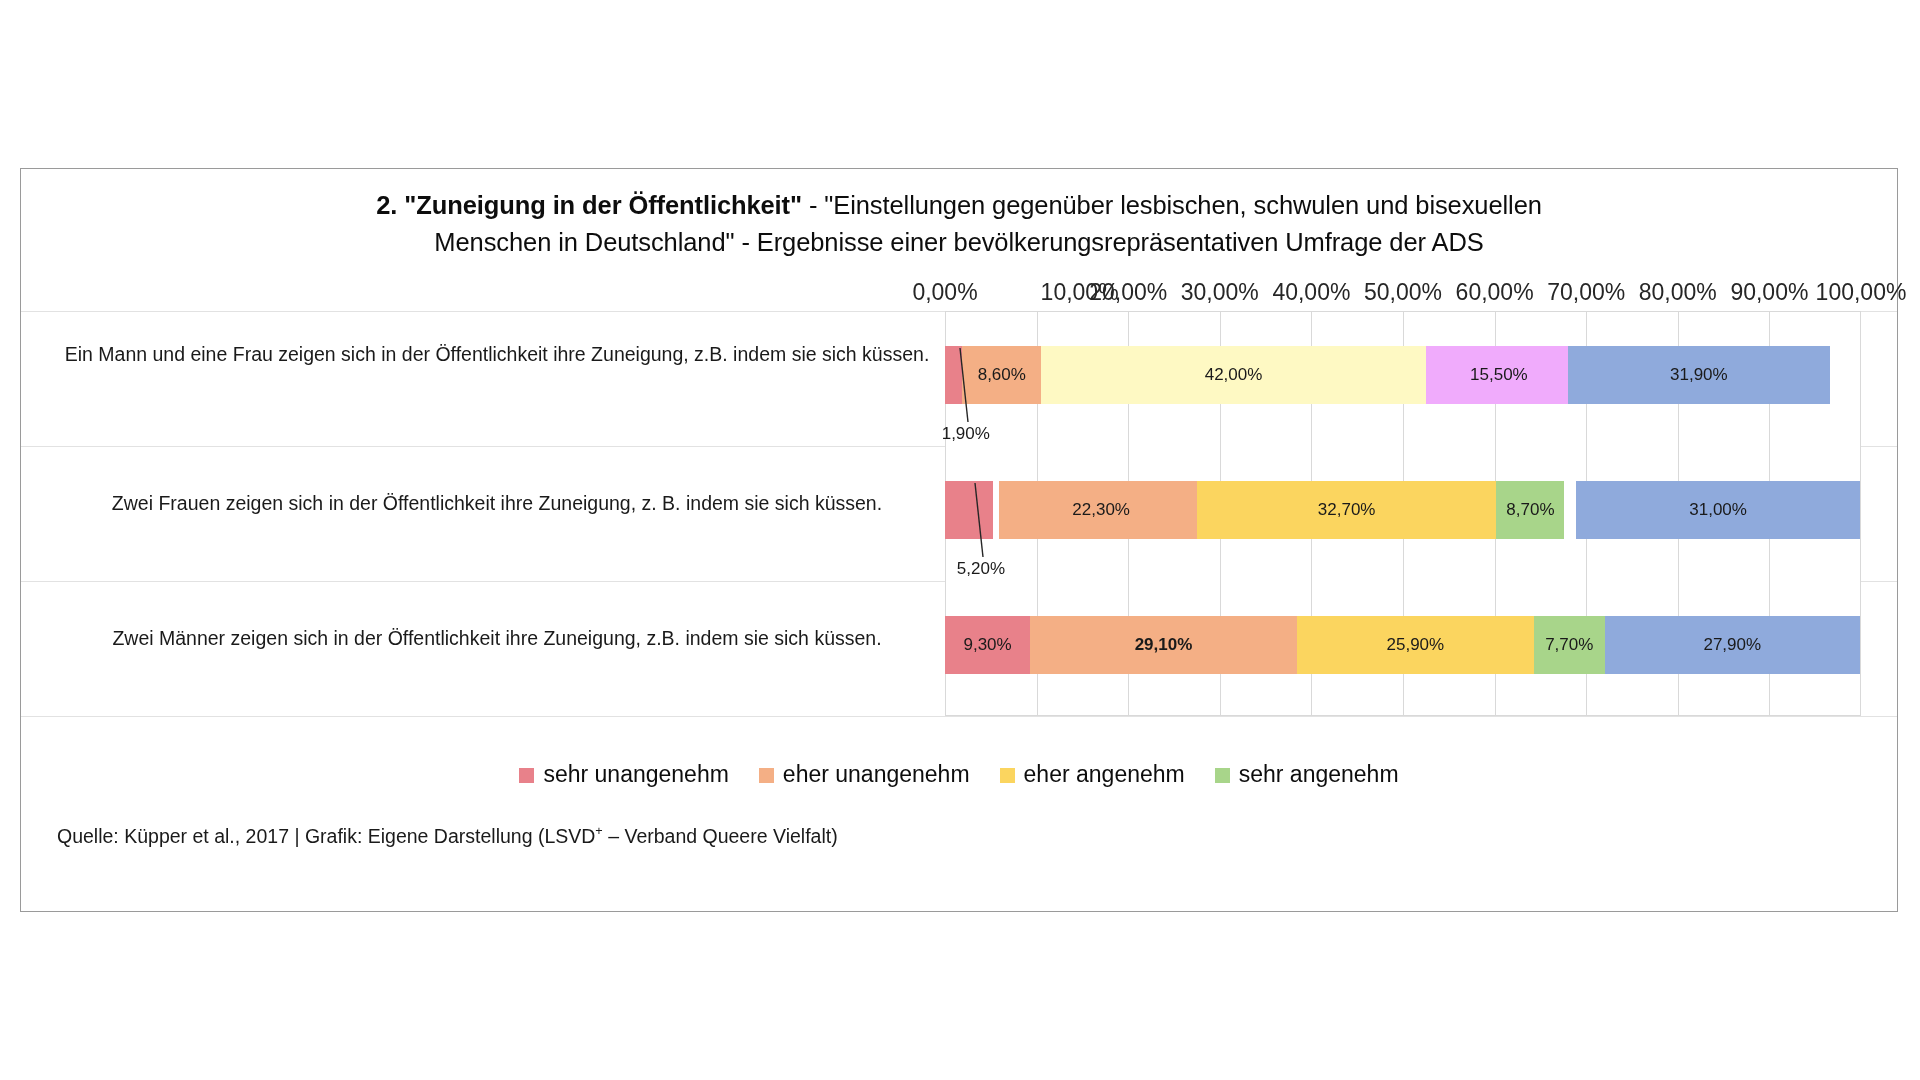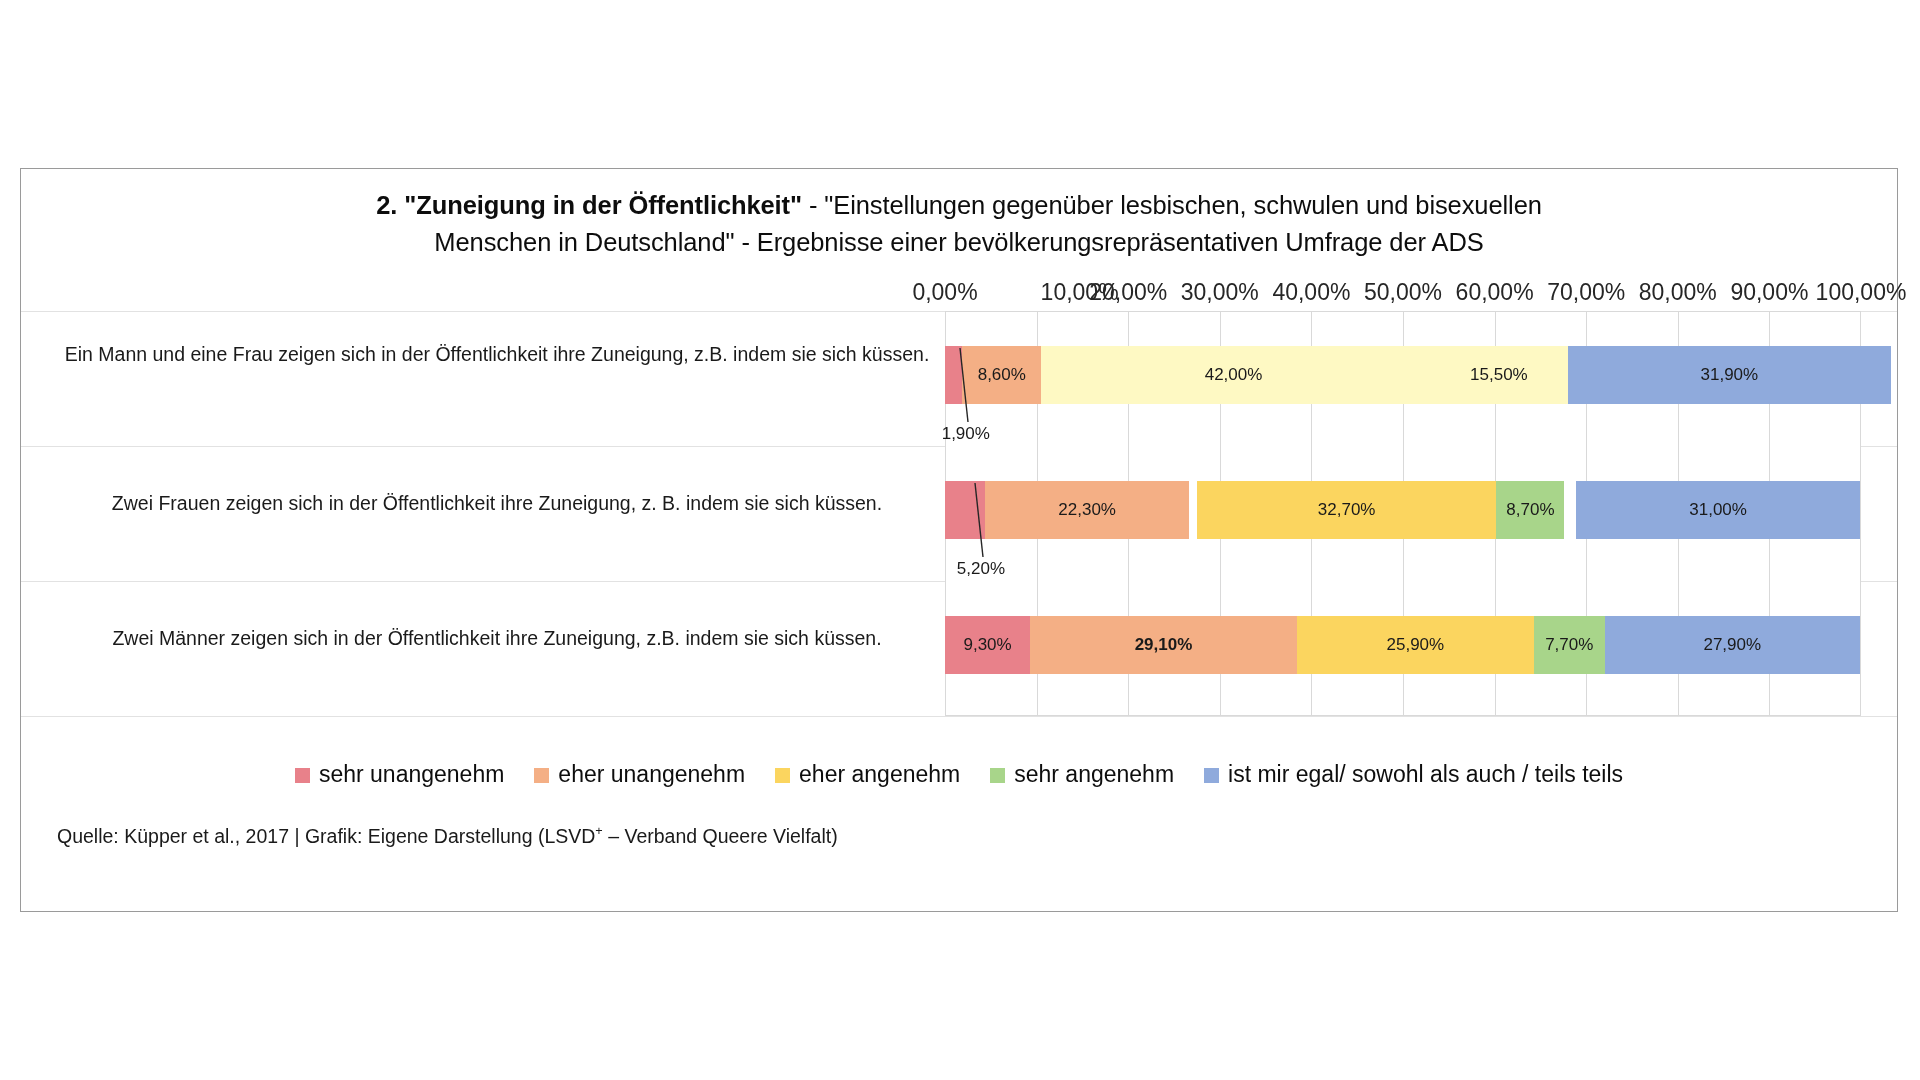--- a/index.html
+++ b/index.html
@@ -228,30 +228,30 @@
       </div>
     <div id="bars">
         <div class="bar" style="top: 35px;">
           <div class="seg" style="left: 0px; width: 17.404px; background: rgb(232, 129, 138);"></div>
           <div class="seg" style="left: 17.404px; width: 78.776px; background: rgb(244, 175, 133);">
             <span>8,60%</span>
           </div>
           <div class="seg" style="left: 96.18px; width: 384.72px; background: #fef9c3;">
             <span>42,00%</span>
           </div>
-          <div class="seg" style="left: 480.9px; width: 146px; background: #fef9c3;">
+          <div class="seg" style="left: 480.9px; width: 146px; background: #f0abfc;">
             <span>15,50%</span>
           </div>
-          <div class="seg" style="left: 622.88px; width: 323px; background: rgb(143, 170, 220);">
+          <div class="seg" style="left: 622.88px; width: 262px; background: rgb(143, 170, 220);">
             <span>31,90%</span>
           </div>
         </div>
         <div class="bar" style="top: 170px;">
           <div class="seg" style="left: 0px; width: 47.632px; background: rgb(232, 129, 138);"></div>
-          <div class="seg" style="left: 40px; width: 204.268px; background: rgb(244, 175, 133);">
+          <div class="seg" style="left: 54px; width: 204.268px; background: rgb(244, 175, 133);">
             <span>22,30%</span>
           </div>
           <div class="seg" style="left: 251.9px; width: 299.532px; background: rgb(251, 213, 95);">
             <span>32,70%</span>
           </div>
           <div class="seg" style="left: 551.432px; width: 68px; background: rgb(168, 213, 138);">
             <span>8,70%</span>
           </div>
           <div class="seg" style="left: 631.124px; width: 283.96px; background: rgb(143, 170, 220);">
             <span>31,00%</span>
@@ -298,23 +298,19 @@
         <span>eher unangenehm</span>
       </div>
       <div class="legend-item">
         <span class="legend-swatch" style="background: rgb(251, 213, 95);"></span>
         <span>eher angenehm</span>
       </div>
       <div class="legend-item">
         <span class="legend-swatch" style="background: rgb(168, 213, 138);"></span>
         <span>sehr angenehm</span>
       </div>
-      <div class="legend-item">
-        <span class="legend-swatch" style="background: rgb(143, 170, 220);"></span>
-        <span>ist mir egal/ sowohl als auch / teils teils</span>
-      </div>
     </div>
 
   <div id="source-note">
     <span>Quelle: Küpper et al., 2017 | Grafik: Eigene Darstellung (LSVD</span><sup>+</sup><span> – Verband Queere Vielfalt)</span>
   </div>
 
 </div>
 
 </body></html>

